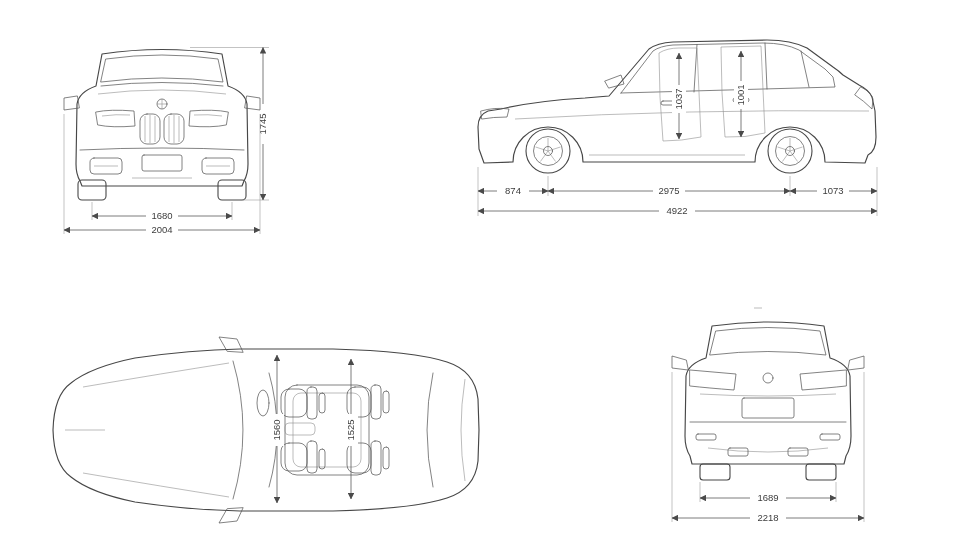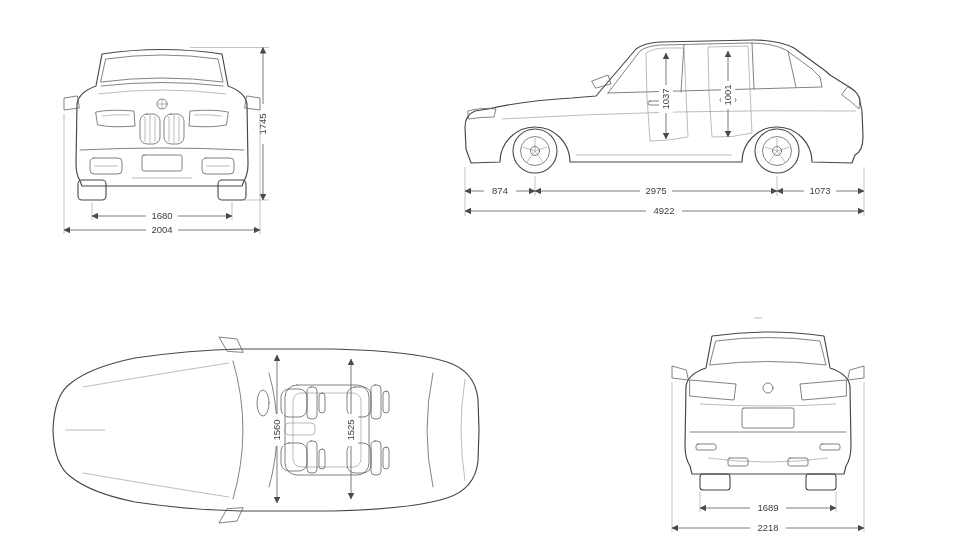--- a/index.html
+++ b/index.html
@@ -77,21 +77,21 @@
         <text class="dimtext" x="112" y="195">1680</text>
 
         <path class="ext" d="M14,90 L14,210 M210,90 L210,210"></path>
         <line class="dim" x1="14" y1="206" x2="96" y2="206" marker-start="url(#arr)"></line>
         <line class="dim" x1="128" y1="206" x2="210" y2="206" marker-end="url(#arr)"></line>
         <text class="dimtext" x="112" y="209">2004</text>
       </g>
     </svg>
   </div>
 
-  <div class="view" style="left:444px;top:5px">
+  <div class="view" style="left:457px;top:5px">
     <svg width="440" height="215" viewBox="0 0 440 215">
       <g>
 
         <path class="outline" d="M27,158 L22,144 L21,122 Q21,110 31,106 L44,104 Q78,96 128,93 L152,91 L192,44 Q200,38 216,37 L310,35 Q334,35 350,43 L376,62 Q382,66 386,70 L402,80 Q412,85 415,92 L418,106 L419,132 Q419,146 411,150 L408,158 L368,157 A35,35 0 0 0 298,157 L126,157 A35,35 0 0 0 56,157 L27,158 Z"></path>
 
         <path class="detail" d="M164,88 L196,46 Q203,41 216,40 L306,38 Q328,38 342,45 L368,64 L376,72 L378,82 L164,88 Z"></path>
         <path class="detail" d="M240,39.5 L237,87 M308,38 L310,84 M344,46 L352,82"></path>
 
         <path class="light" d="M202,48 Q210,43 222,43 L240,43 L244,132 Q224,136 206,136 Q202,92 202,48 Z"></path>
         <path class="light" d="M264,42 L304,41 L308,128 Q288,133 268,132 Q264,88 264,42 Z"></path>
@@ -192,21 +192,21 @@
         <text class="dimtext" x="242" y="105" dy="3" transform="rotate(-90 242 105)">1560</text>
 
         <line class="dim" x1="316" y1="34" x2="316" y2="89" marker-start="url(#arr)"></line>
         <line class="dim" x1="316" y1="121" x2="316" y2="174" marker-end="url(#arr)"></line>
         <rect class="mask" x="309" y="89" width="14" height="32"></rect>
         <text class="dimtext" x="316" y="105" dy="3" transform="rotate(-90 316 105)">1525</text>
       </g>
     </svg>
   </div>
 
-  <div class="view" style="left:648px;top:308px">
+  <div class="view" style="left:648px;top:298px">
     <svg width="240" height="235" viewBox="0 0 240 235">
       <g>
 
         <path class="light" d="M106,10 L114,10"></path>
 
         <rect class="tire" x="52" y="166" width="30" height="16" rx="3"></rect>
         <rect class="tire" x="158" y="166" width="30" height="16" rx="3"></rect>
 
         <path class="outline" d="M64,28 Q120,20 176,28 L182,60 Q200,66 202,78 L203,138 Q203,150 198,158 L196,166 L44,166 L42,158 Q37,150 37,138 L38,78 Q40,66 58,60 Z"></path>
 

